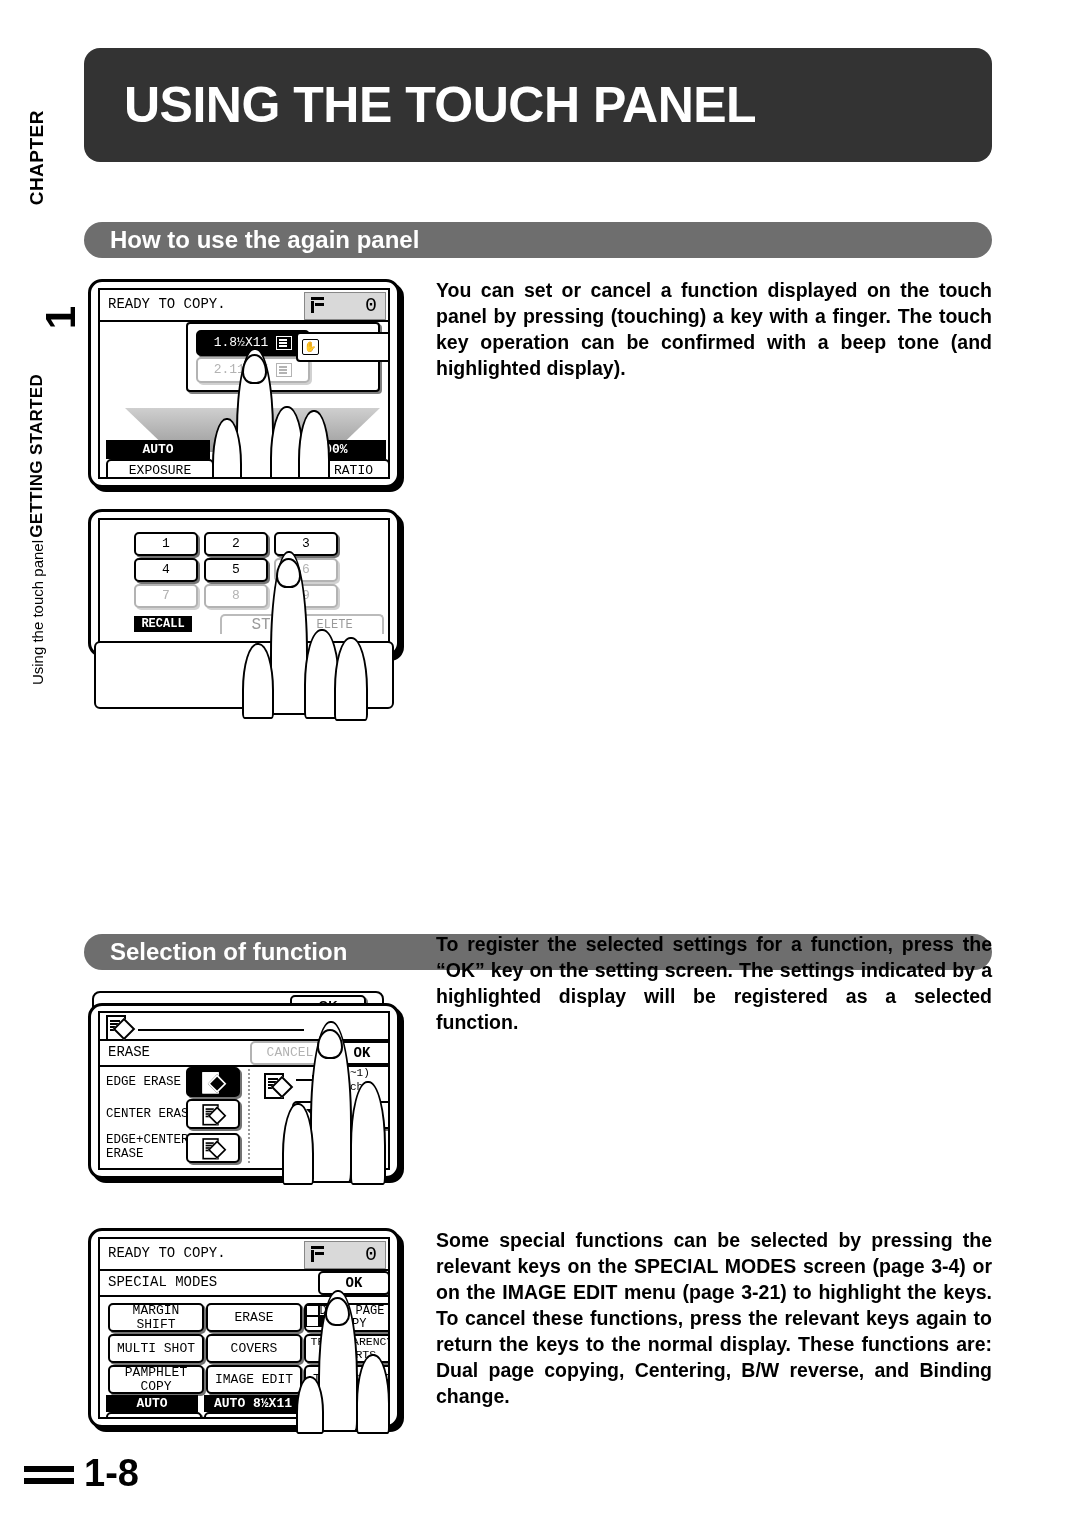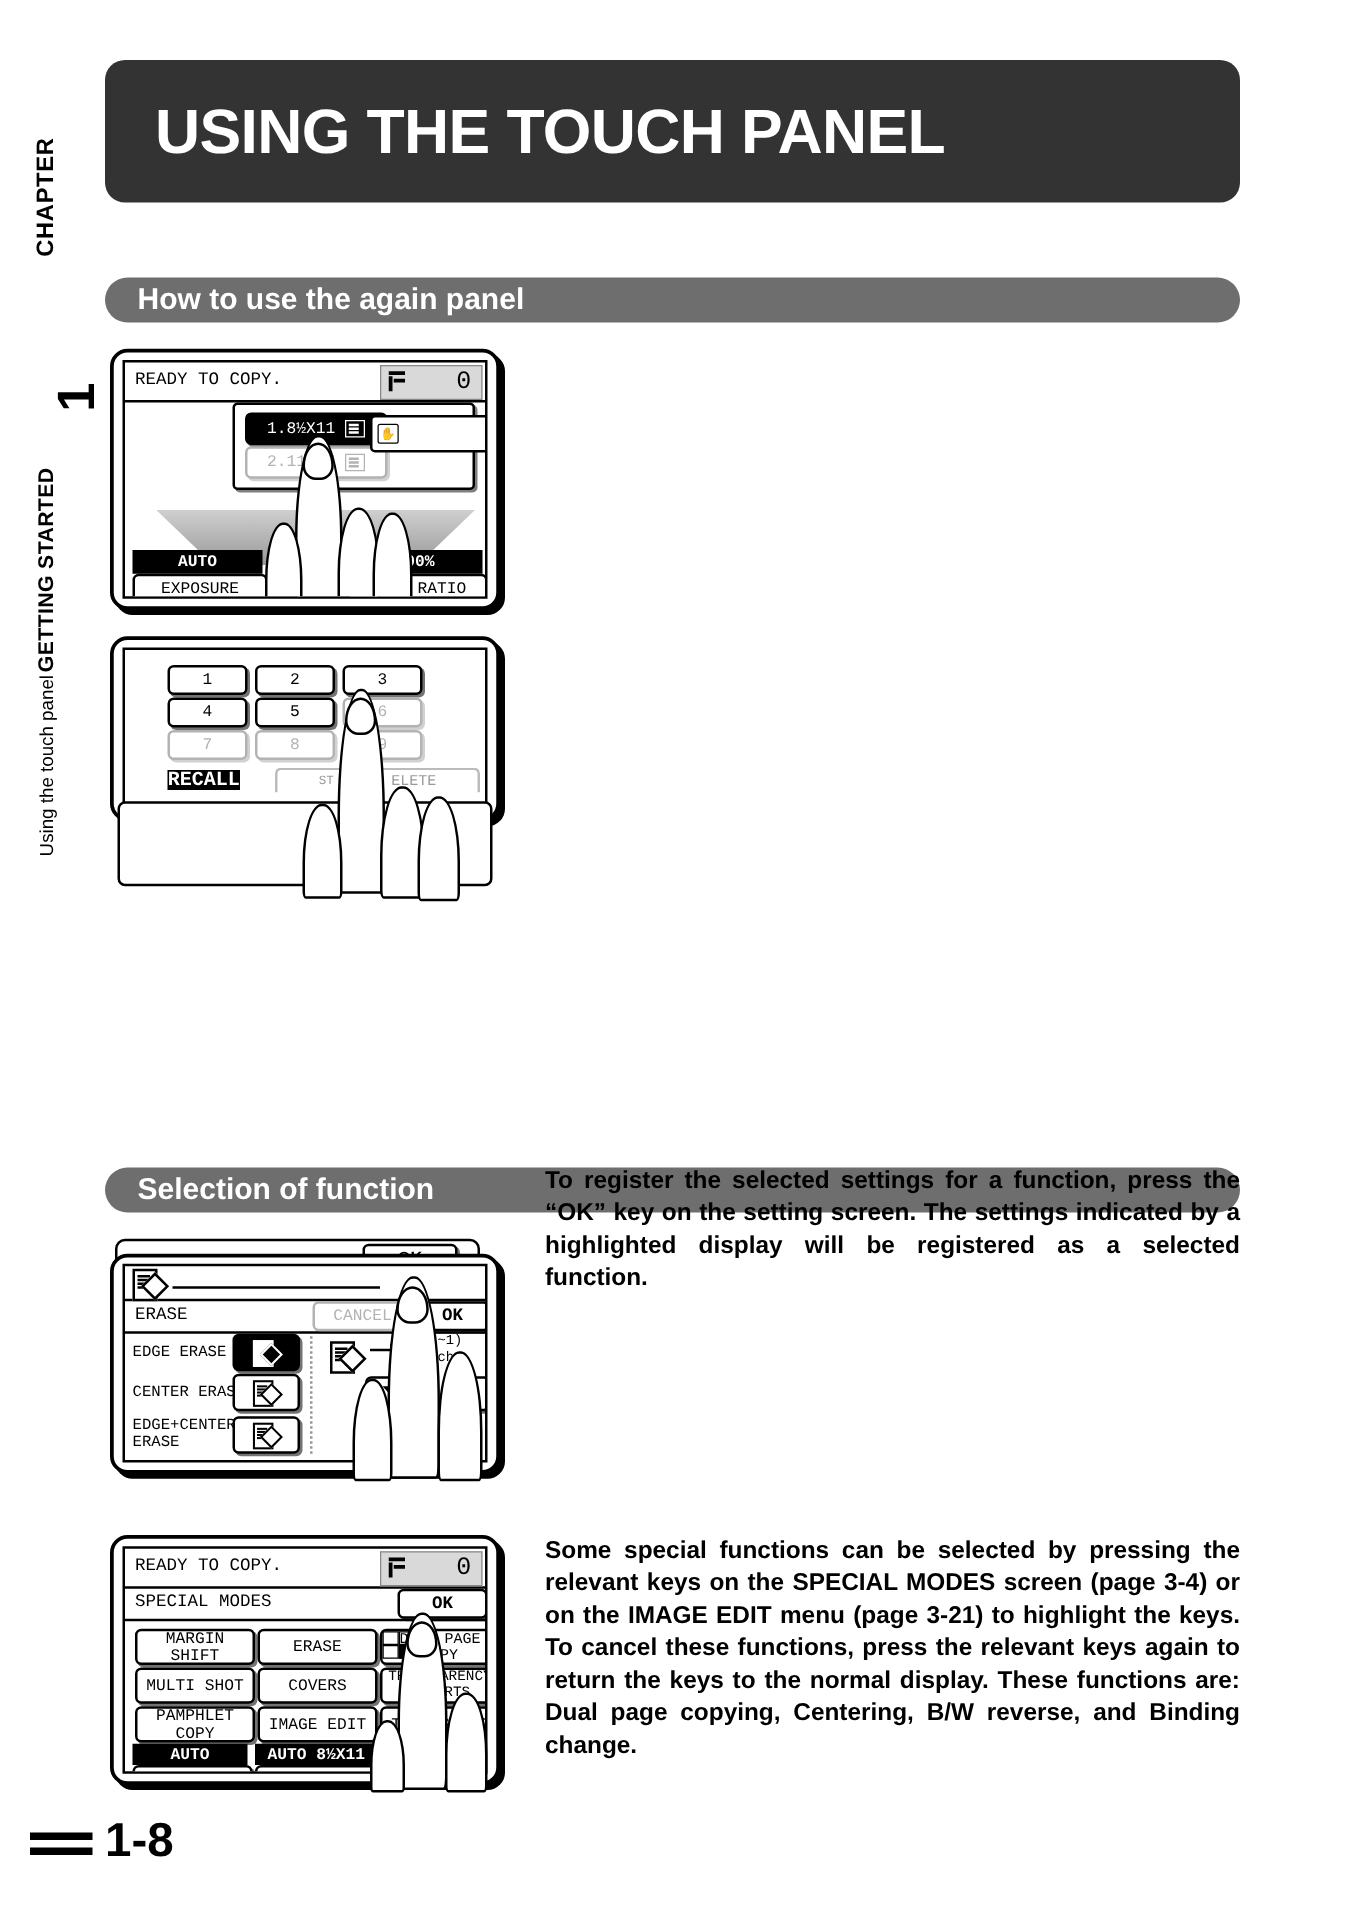--- a/index.html
+++ b/index.html
@@ -271,40 +271,41 @@
         <div class="btn gray" style="left:34px;top:64px;width:60px;height:20px;">
             <span>7</span>
           </div>
         <div class="btn gray" style="left:104px;top:64px;width:60px;height:20px;">
             <span>8</span>
           </div>
         <div class="btn gray" style="left:174px;top:64px;width:60px;height:20px;">
             <span>9</span>
           </div>
 
-        <div class="flat inv" style="left:34px;top:96px;width:58px;height:16px;font-weight:bold;font-size:16px;text-align:right;">
+        <div class="flat inv" style="left:34px;top:96px;width:58px;height:16px;font-weight:bold;font-size:12px;text-align:right;">
             <span>RECALL</span>
           </div>
         <div class="flat gray" style="left:120px;top:94px;width:160px;height:18px;color:#9a9a9a;border:2px solid #bbb;border-bottom:none;border-radius:5px 5px 0 0;">
-          <span style="font-size:10px;">ST</span>
+          <span style="font-size:16px;">ST</span>
           <span style="font-size:12px;margin-left:46px;">ELETE</span>
         </div>
       </div>
     </div>
     <div class="basepanel"></div>
 
     <div class="finger" style="left:160px;top:42px;width:130px;height:165px;">
       <div class="seg tip" style="left:22px;top:0;width:34px;height:160px;"></div>
       <div class="nail" style="left:28px;top:7px;width:21px;height:26px;"></div>
       <div class="seg tip" style="left:56px;top:78px;width:32px;height:86px;"></div>
       <div class="seg tip" style="left:86px;top:86px;width:30px;height:80px;"></div>
       <div class="seg tip" style="left:-6px;top:92px;width:28px;height:72px;"></div>
     </div>
   </div>
 
+  <div class="body-text" id="t1">You can set or cancel a function displayed on the touch panel by pressing (touching) a key with a finger. The touch key operation can be confirmed with a beep tone (and highlighted display).</div>
 
 
 
   <div class="sec-bar" id="sec2">
     <span>Selection of function</span>
   </div>
 
   <div class="ill" id="ill3">
     <div class="backwin">
       <div class="btn" style="left:196px;top:2px;width:72px;height:18px;font-weight:bold;font-size:13px;">

